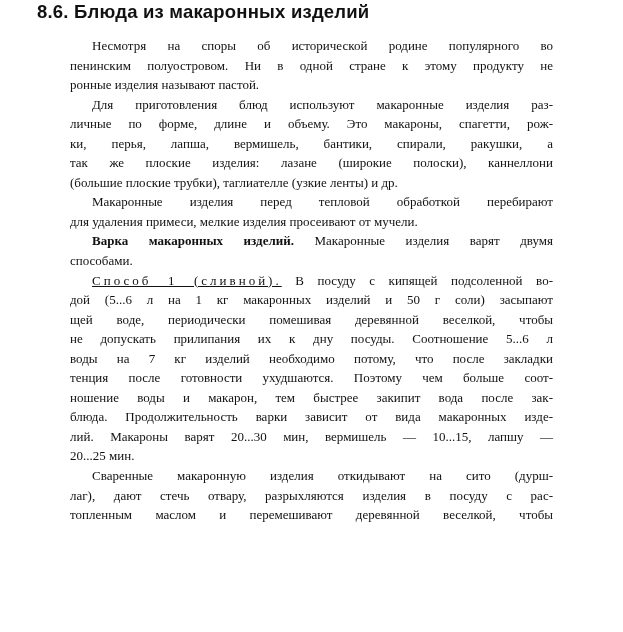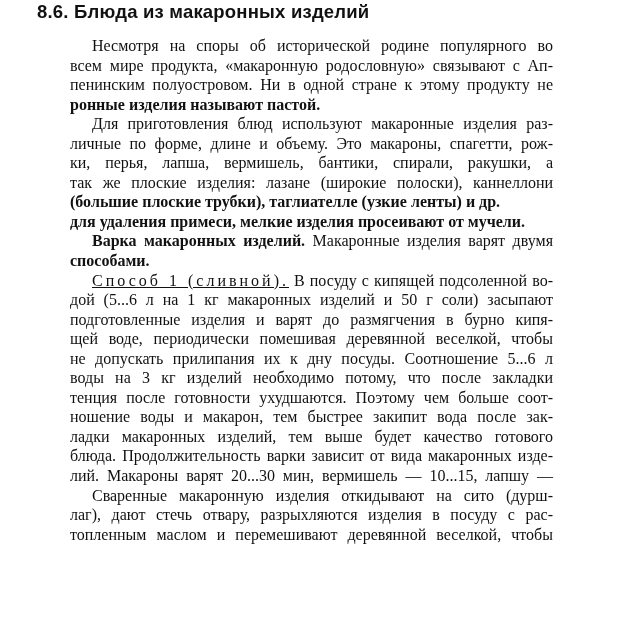--- a/index.html
+++ b/index.html
@@ -2,58 +2,57 @@
 <html><head>
 <meta charset="utf-8">
 <style>
   html, body { margin: 0; padding: 0; background: #ffffff; }
   body { width: 623px; height: 632px; overflow: hidden; position: relative;
          font-family: "Liberation Serif", serif; color: #111; }
   .title { position: absolute; top: 1px; left: 0; width: 623px; text-align: left;
            font-family: "Liberation Sans", sans-serif; font-weight: bold; font-size: 18.5px;
            letter-spacing: 0.2px; padding-left: 37px; }
   .col { position: absolute; left: 70px; top: 36px; width: 483px; }
-  .ln { display: block; height: 19.55px; line-height: 19.55px; font-size: 16px;
+  .ln { display: block; height: 19.55px; line-height: 19.55px; font-size: 13px;
         text-align: justify; text-align-last: justify; white-space: nowrap; overflow: visible; }
-  .ln.last { text-align-last: left; font-weight: bold; }
+  .ln.last { text-align-last: left; }
   .ln.ind { padding-left: 22px; }
   .sp { letter-spacing: 3px; text-decoration: underline; }
   b { font-weight: bold; }
 </style>
 </head>
 <body>
 
 <div class="title">8.6. Блюда из макаронных изделий</div>
 
 <div class="col">
   <span class="ln ind">Несмотря на споры об исторической родине популярного во</span>
-  <span class="ln">всем мире продукта, «макаронную родословную» связывают с Ап-</span>
   <span class="ln">пенинским полуостровом. Ни в одной стране к этому продукту не</span>
   <span class="ln last">ронные изделия называют пастой.</span>
 
   <span class="ln ind">Для приготовления блюд используют макаронные изделия раз-</span>
   <span class="ln">личные по форме, длине и объему. Это макароны, спагетти, рож-</span>
   <span class="ln">ки, перья, лапша, вермишель, бантики, спирали, ракушки, а</span>
   <span class="ln">так же плоские изделия: лазане (широкие полоски), каннеллони</span>
   <span class="ln last">(большие плоские трубки), таглиателле (узкие ленты) и др.</span>
 
+  <span class="ln ind">Макаронные изделия перед тепловой обработкой перебирают</span>
   <span class="ln last">для удаления примеси, мелкие изделия просеивают от мучели.</span>
 
   <span class="ln ind"><b>Варка макаронных изделий.</b> <span>Макаронные изделия варят двумя</span></span>
   <span class="ln last">способами.</span>
 
   <span class="ln ind"><span class="sp">Способ 1 (сливной).</span> <span>В посуду с кипящей подсоленной во-</span></span>
   <span class="ln">дой (5...6 л на 1 кг макаронных изделий и 50 г соли) засыпают</span>
-  <span class="ln">подготовленные изделия и варят до размягчения в бурно кипя-</span>
   <span class="ln">щей воде, периодически помешивая деревянной веселкой, чтобы</span>
   <span class="ln">не допускать прилипания их к дну посуды. Соотношение 5...6 л</span>
-  <span class="ln">воды на 3 кг изделий необходимо потому, что после закладки</span>
+  <span class="ln">воды на 7 кг изделий необходимо потому, что после закладки</span>
   <span class="ln">тенция после готовности ухудшаются. Поэтому чем больше соот-</span>
   <span class="ln">ношение воды и макарон, тем быстрее закипит вода после зак-</span>
-  <span class="ln">ладки макаронных изделий, тем выше будет качество готового</span>
   <span class="ln">блюда. Продолжительность варки зависит от вида макаронных изде-</span>
   <span class="ln">лий. Макароны варят 20...30 мин, вермишель — 10...15, лапшу —</span>
+  <span class="ln last">20...25 мин.</span>
 
   <span class="ln ind">Сваренные макаронную изделия откидывают на сито (дурш-</span>
   <span class="ln">лаг), дают стечь отвару, разрыхляются изделия в посуду с рас-</span>
   <span class="ln">топленным маслом и перемешивают деревянной веселкой, чтобы</span>
 
 </div>
 
 </body></html>

